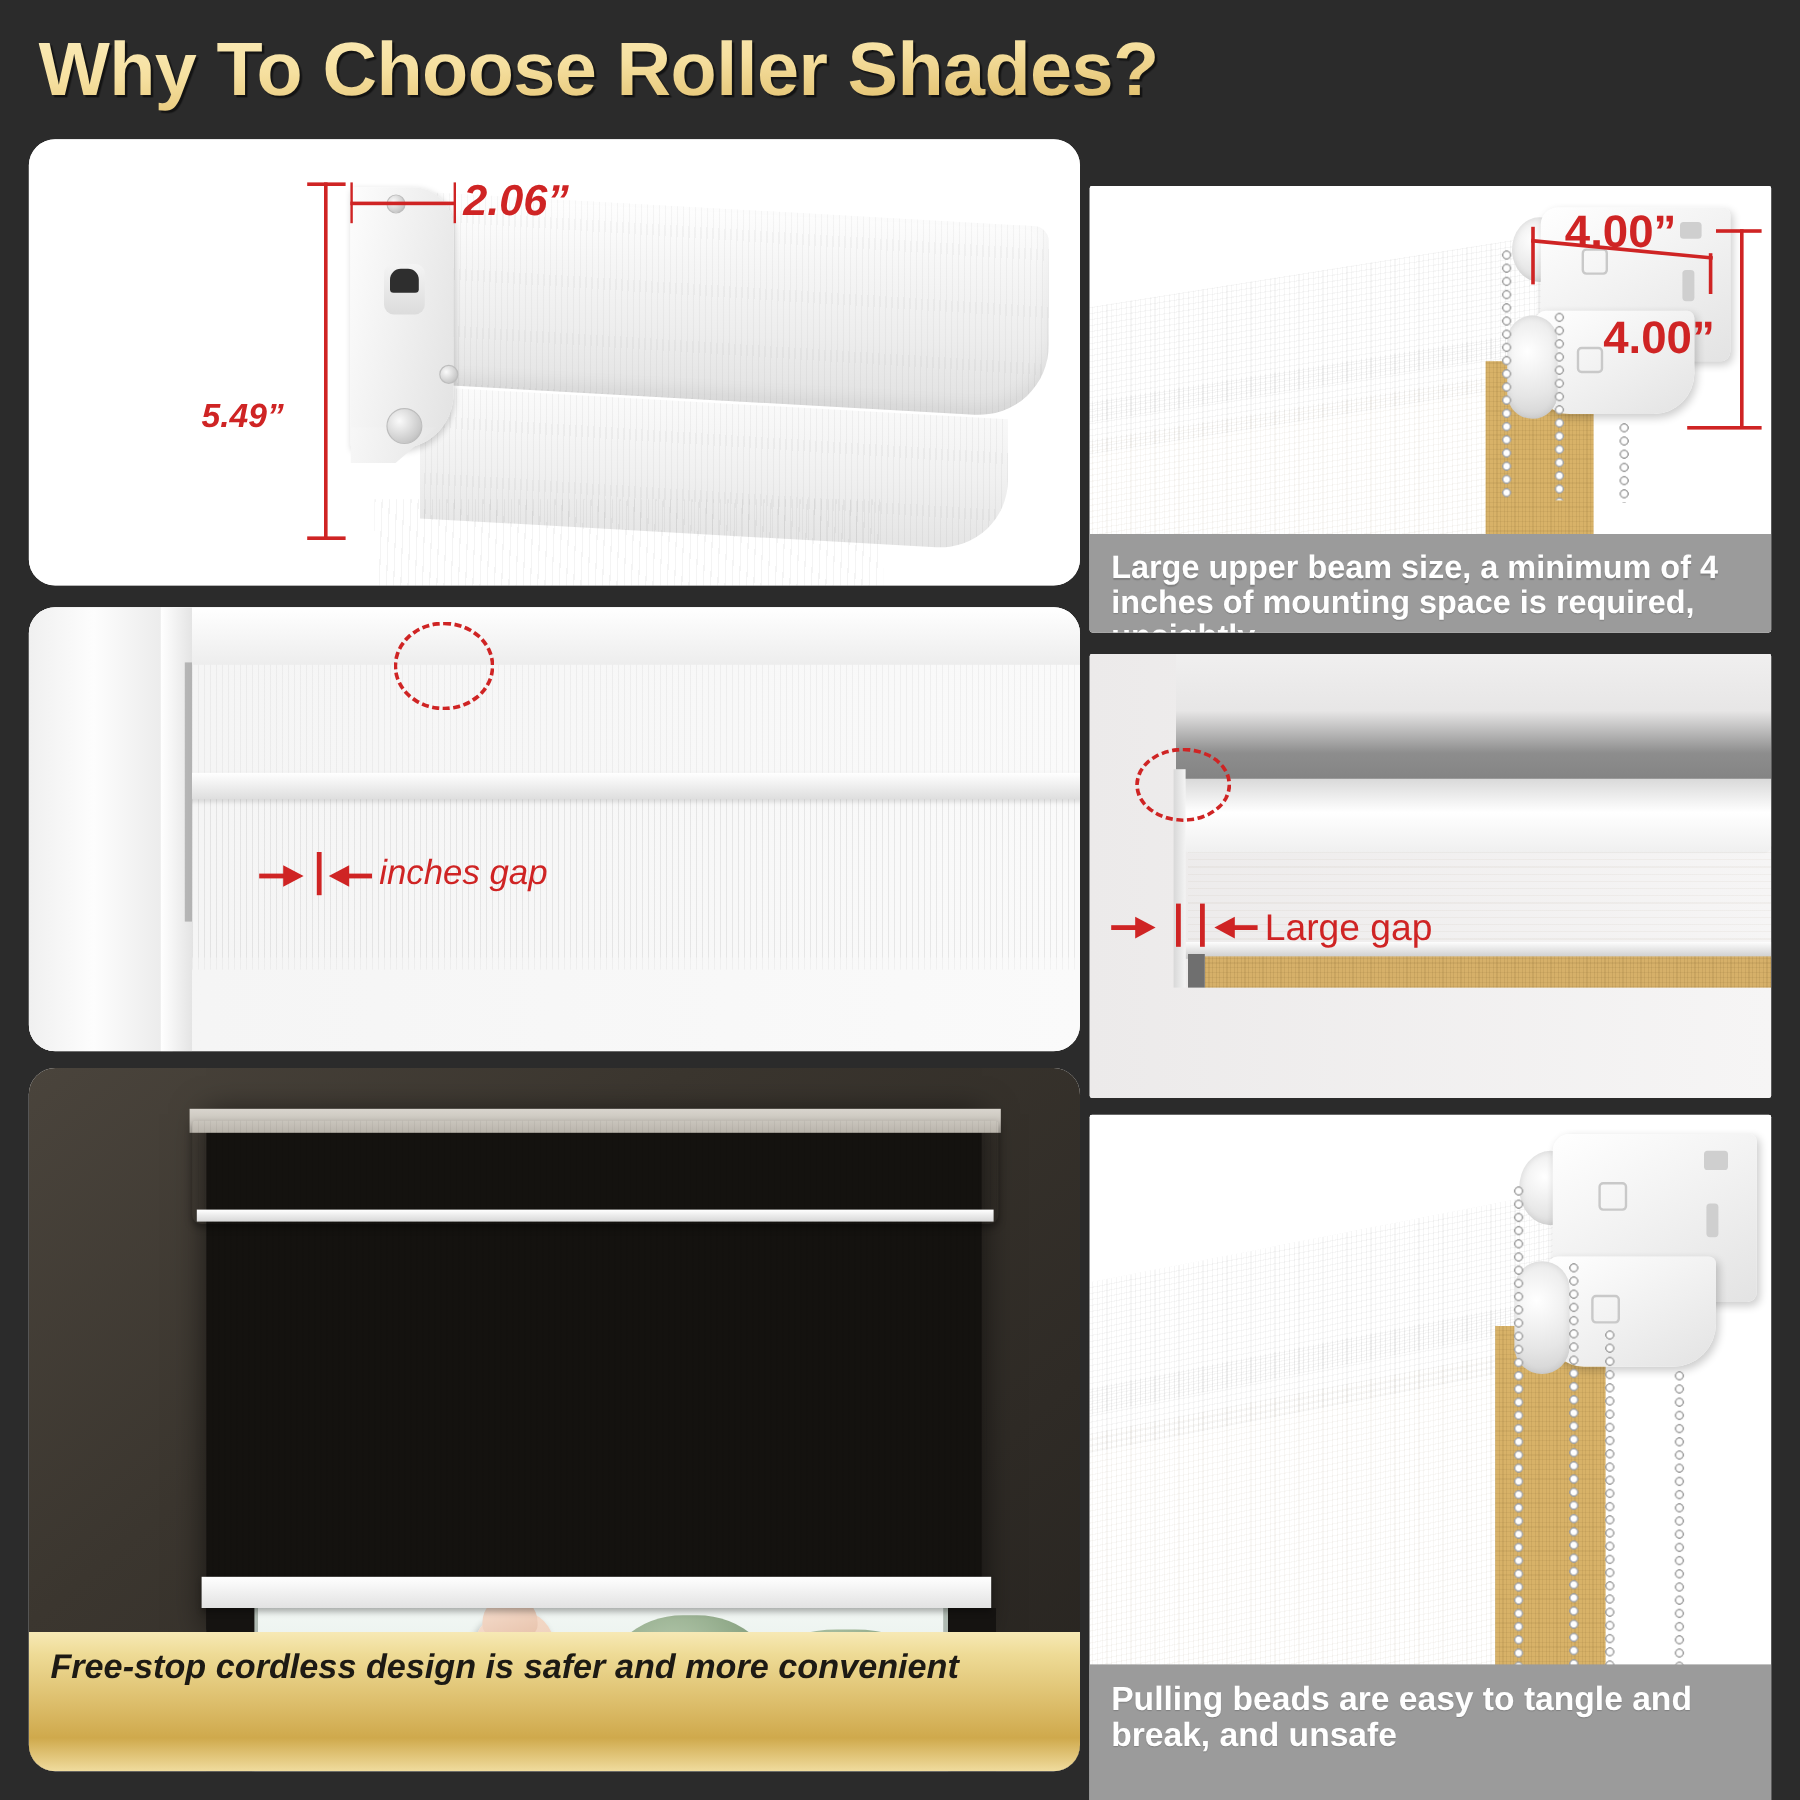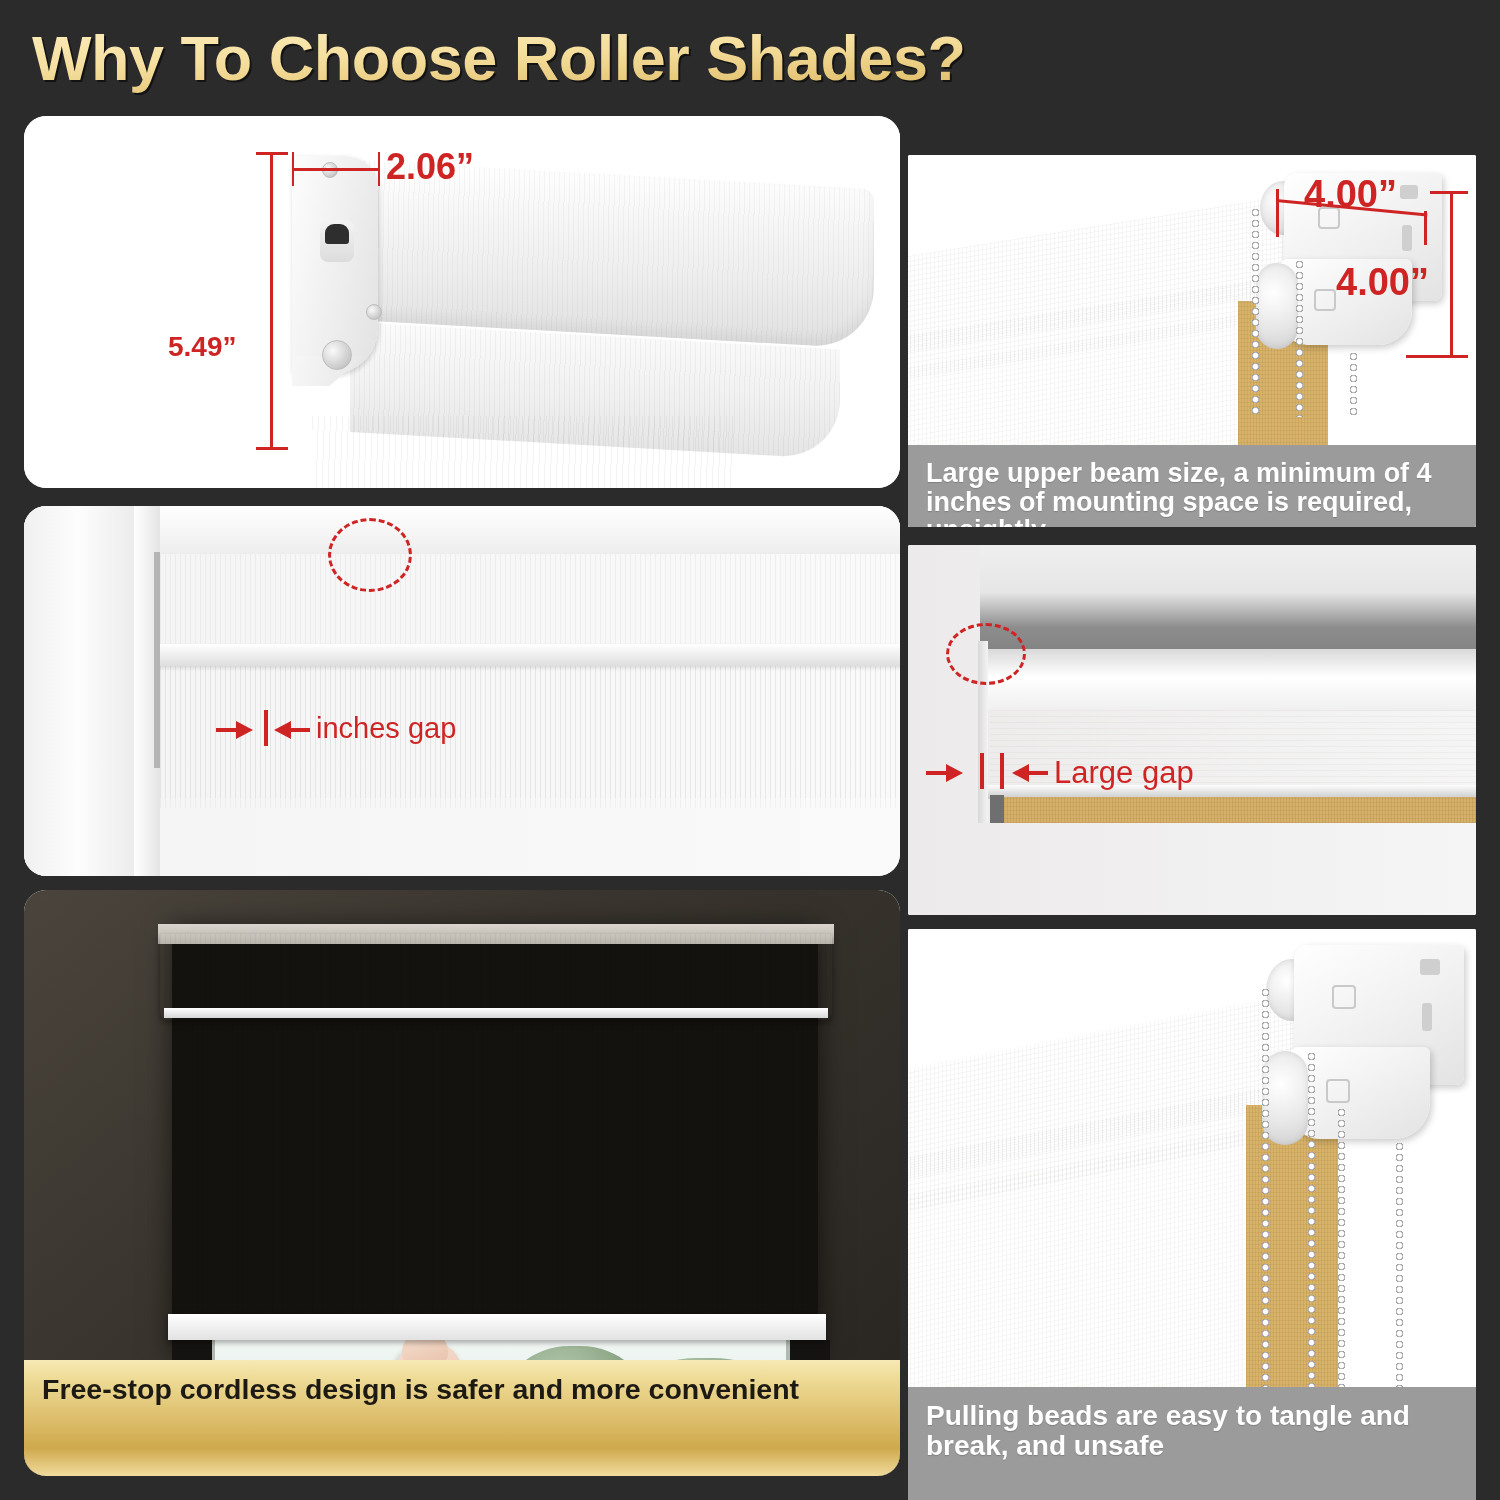--- a/index.html
+++ b/index.html
@@ -17,21 +17,21 @@
     font-size:63px; font-weight:bold; line-height:84px; letter-spacing:-0.5px;
     background:linear-gradient(178deg,#fbeec0 0%,#f6e0a0 42%,#e3c271 78%,#cda94f 100%);
     -webkit-background-clip:text; background-clip:text; color:transparent;
     -webkit-text-fill-color:transparent;
     filter:drop-shadow(2px 2px 0px rgba(0,0,0,0.55));
     white-space:nowrap;
   }
 
   
   .panel { position:absolute; overflow:hidden; background:#fff; }
-  .panel.left  { border-radius:22px; }
+  .panel.left  { border-radius:22px;font-style:italic; }
   .panel.right { border-radius:2px;margin-top:39px; }
 
   .p1 { left:24px;  top:116px;  width:876px;  height:372px; }
   .p2 { left:908px; top:116px;  width:568px;  height:372px; }
   .p3 { left:24px;  top:506px;  width:876px;  height:370px; }
   .p4 { left:908px; top:506px;  width:568px;  height:370px; }
   .p5 { left:24px;  top:890px;  width:876px;  height:586px; }
   .p6 { left:908px; top:890px;  width:568px;  height:586px; }
 
   .art { position:absolute; inset:0; }

